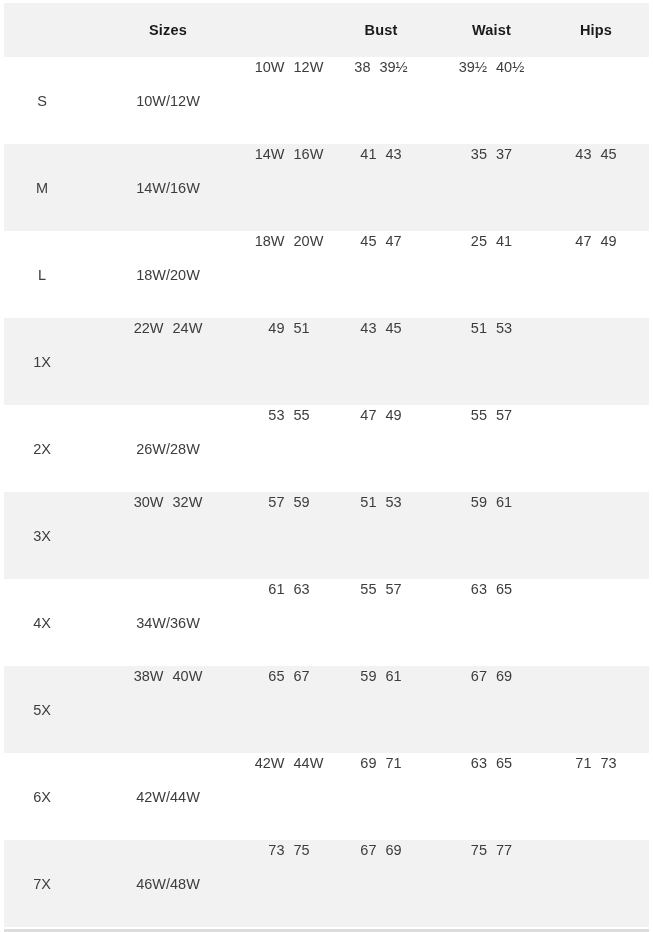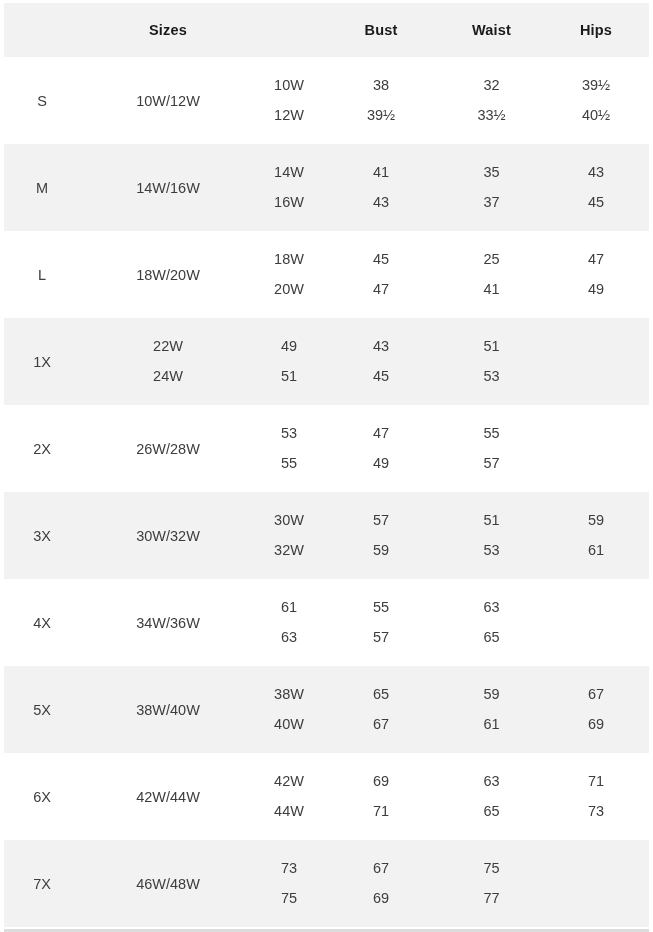--- a/index.html
+++ b/index.html
@@ -40,21 +40,20 @@
   }
   .data-row.shaded { background: #f2f2f2; }
   .data-row.plain  { background: #ffffff; }
   .cell {
     text-align: center;
     font-size: 14.5px;
     color: #3d3d3d;
   }
   .stack {
     display: flex;
-    flex-direction: column;
     justify-content: center;
     gap: 9px;
     height: 100%;
   }
   .stack span {
     display: block;
     line-height: 21px;
   }
   .bottom-bar {
     width: 645px;
@@ -83,24 +82,20 @@
     <div class="cell">10W/12W</div>
     <div class="cell stack">
       <span>10W</span>
       <span>12W</span>
     </div>
     <div class="cell stack">
       <span>38</span>
       <span>39½</span>
     </div>
     <div class="cell stack">
-      <span>32</span>
-      <span>33½</span>
-    </div>
-    <div class="cell stack">
       <span>39½</span>
       <span>40½</span>
     </div>
   </div>
 
   <div class="row data-row shaded">
     <div class="cell">M</div>
     <div class="cell">14W/16W</div>
     <div class="cell stack">
       <span>14W</span>
@@ -173,21 +168,20 @@
       <span>49</span>
     </div>
     <div class="cell stack">
       <span>55</span>
       <span>57</span>
     </div>
   </div>
 
   <div class="row data-row shaded">
     <div class="cell">3X</div>
-    <div class="cell">30W/32W</div>
     <div class="cell stack">
       <span>30W</span>
       <span>32W</span>
     </div>
     <div class="cell stack">
       <span>57</span>
       <span>59</span>
     </div>
     <div class="cell stack">
       <span>51</span>
@@ -211,21 +205,20 @@
       <span>57</span>
     </div>
     <div class="cell stack">
       <span>63</span>
       <span>65</span>
     </div>
   </div>
 
   <div class="row data-row shaded">
     <div class="cell">5X</div>
-    <div class="cell">38W/40W</div>
     <div class="cell stack">
       <span>38W</span>
       <span>40W</span>
     </div>
     <div class="cell stack">
       <span>65</span>
       <span>67</span>
     </div>
     <div class="cell stack">
       <span>59</span>

